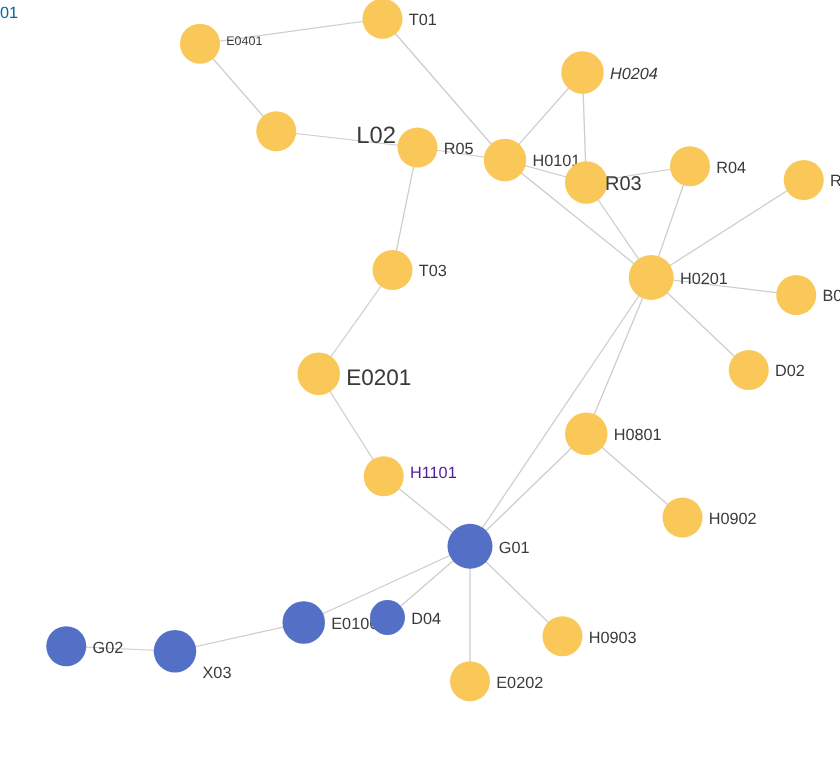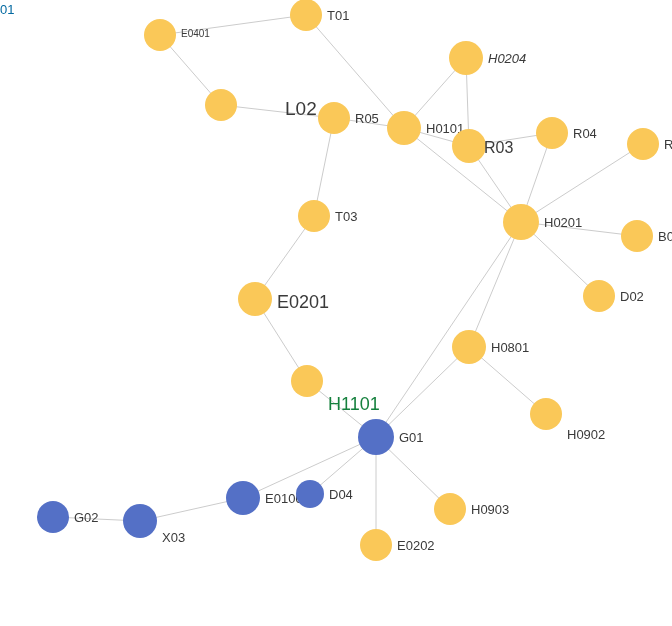--- a/index.html
+++ b/index.html
@@ -117,23 +117,23 @@
       <div class="node-label" style="left: 544px; top: 216px; color: rgb(58, 58, 58); font-size: 13px; text-align: center;">H0201</div>
       <div class="graph-node" style="left: 621px; top: 220px; width: 32px; height: 32px; background: rgb(250, 200, 88);"></div>
       <div class="node-label" style="left: 658px; top: 230px; color: rgb(58, 58, 58); font-size: 13px;">B0</div>
       <div class="graph-node" style="left: 583px; top: 280px; width: 32px; height: 32px; background: rgb(250, 200, 88);"></div>
       <div class="node-label" style="left: 620px; top: 290px; color: rgb(58, 58, 58); font-size: 13px;">D02</div>
       <div class="graph-node" style="left: 238px; top: 282px; width: 34px; height: 34px; background: rgb(250, 200, 88);"></div>
       <div class="node-label" style="left: 277px; top: 293px; color: rgb(58, 58, 58); font-size: 18px;">E0201</div>
       <div class="graph-node" style="left: 452px; top: 330px; width: 34px; height: 34px; background: rgb(250, 200, 88);"></div>
       <div class="node-label" style="left: 491px; top: 341px; color: rgb(58, 58, 58); font-size: 13px;">H0801</div>
       <div class="graph-node" style="left: 291px; top: 365px; width: 32px; height: 32px; background: rgb(250, 200, 88);"></div>
-      <div class="node-label" style="left: 328px; top: 395px; color: #15803d; font-size: 18px;">H1101</div>
+      <div class="node-label" style="left: 328px; top: 371px; color: #4c1d95; font-size: 13px;">H1101</div>
       <div class="graph-node" style="left: 530px; top: 398px; width: 32px; height: 32px; background: rgb(250, 200, 88);"></div>
-      <div class="node-label" style="left: 567px; top: 408px; color: rgb(58, 58, 58); font-size: 13px; margin-top: 20px;">H0902</div>
+      <div class="node-label" style="left: 567px; top: 408px; color: rgb(58, 58, 58); font-size: 13px;">H0902</div>
       <div class="graph-node" style="left: 358px; top: 419px; width: 36px; height: 36px; background: rgb(84, 112, 198);"></div>
       <div class="node-label" style="left: 399px; top: 431px; color: rgb(58, 58, 58); font-size: 13px;">G01</div>
       <div class="graph-node" style="left: 226px; top: 481px; width: 34px; height: 34px; background: rgb(84, 112, 198);"></div>
       <div class="node-label" style="left: 265px; top: 492px; color: rgb(58, 58, 58); font-size: 13px;">E0106</div>
       <div class="graph-node" style="left: 296px; top: 480px; width: 28px; height: 28px; background: rgb(84, 112, 198);"></div>
       <div class="node-label" style="left: 329px; top: 488px; color: rgb(58, 58, 58); font-size: 13px;">D04</div>
       <div class="graph-node" style="left: 434px; top: 493px; width: 32px; height: 32px; background: rgb(250, 200, 88);"></div>
       <div class="node-label" style="left: 471px; top: 503px; color: rgb(58, 58, 58); font-size: 13px; text-align: center;">H0903</div>
       <div class="graph-node" style="left: 37px; top: 501px; width: 32px; height: 32px; background: rgb(84, 112, 198);"></div>
       <div class="node-label" style="left: 74px; top: 511px; color: rgb(58, 58, 58); font-size: 13px;">G02</div>

